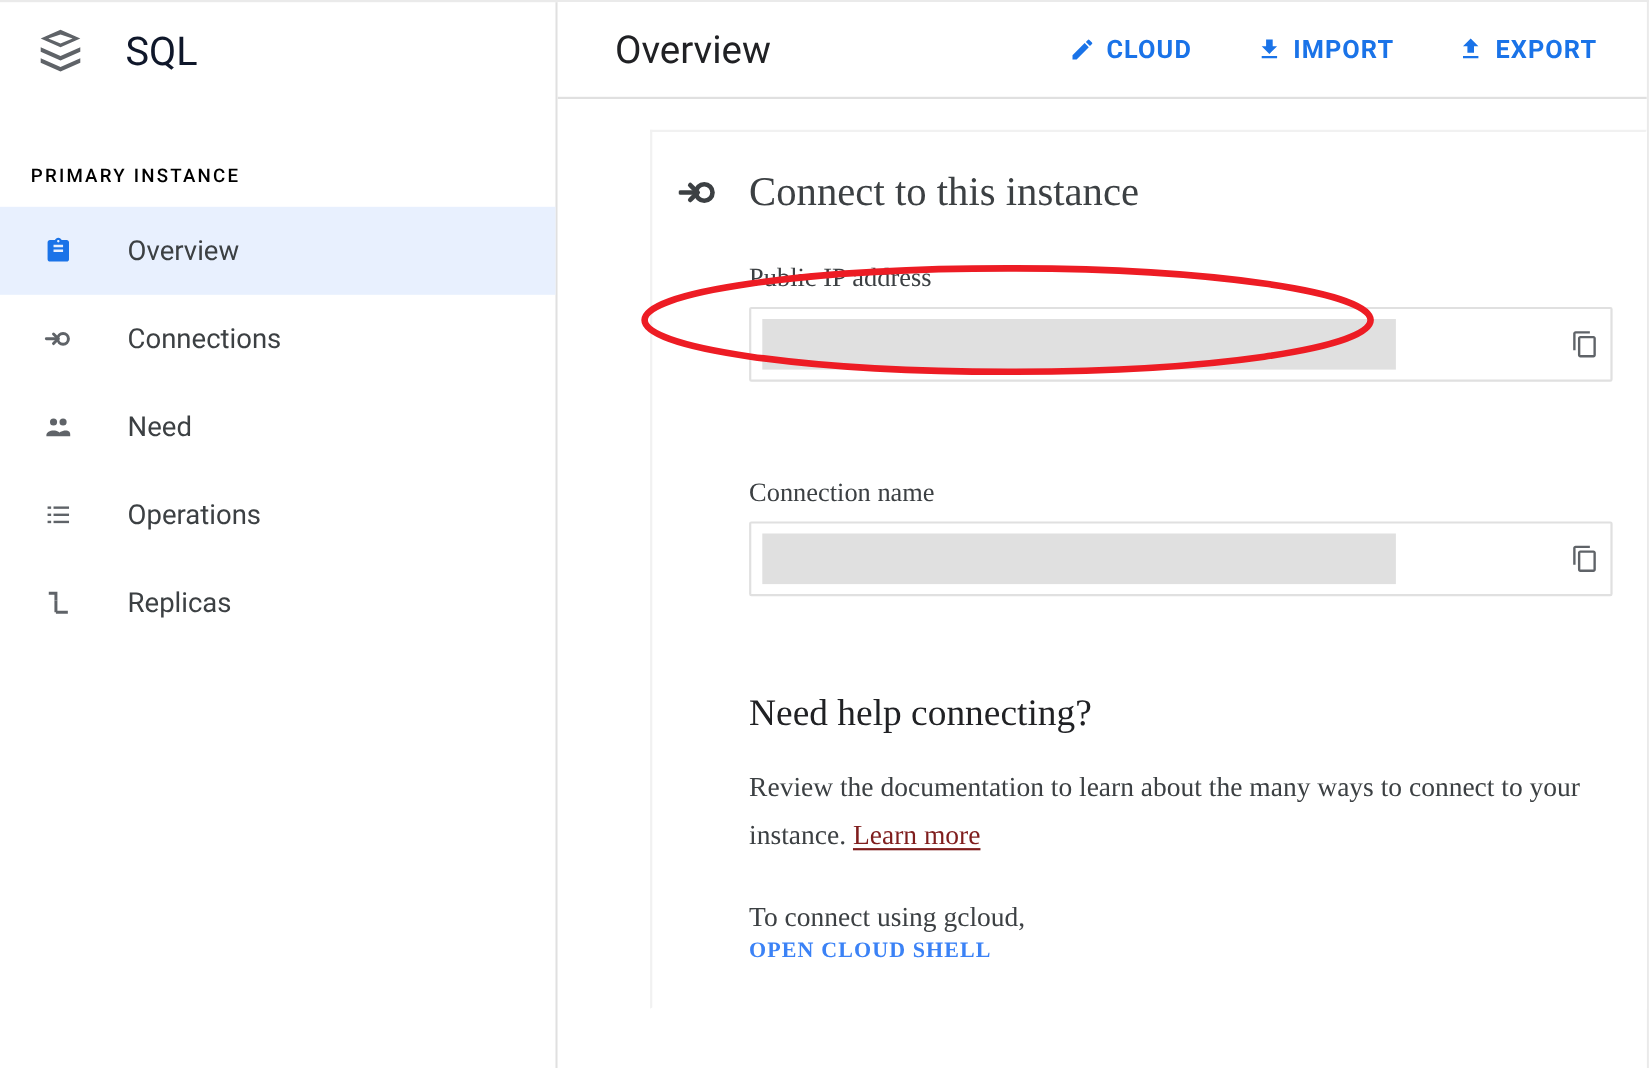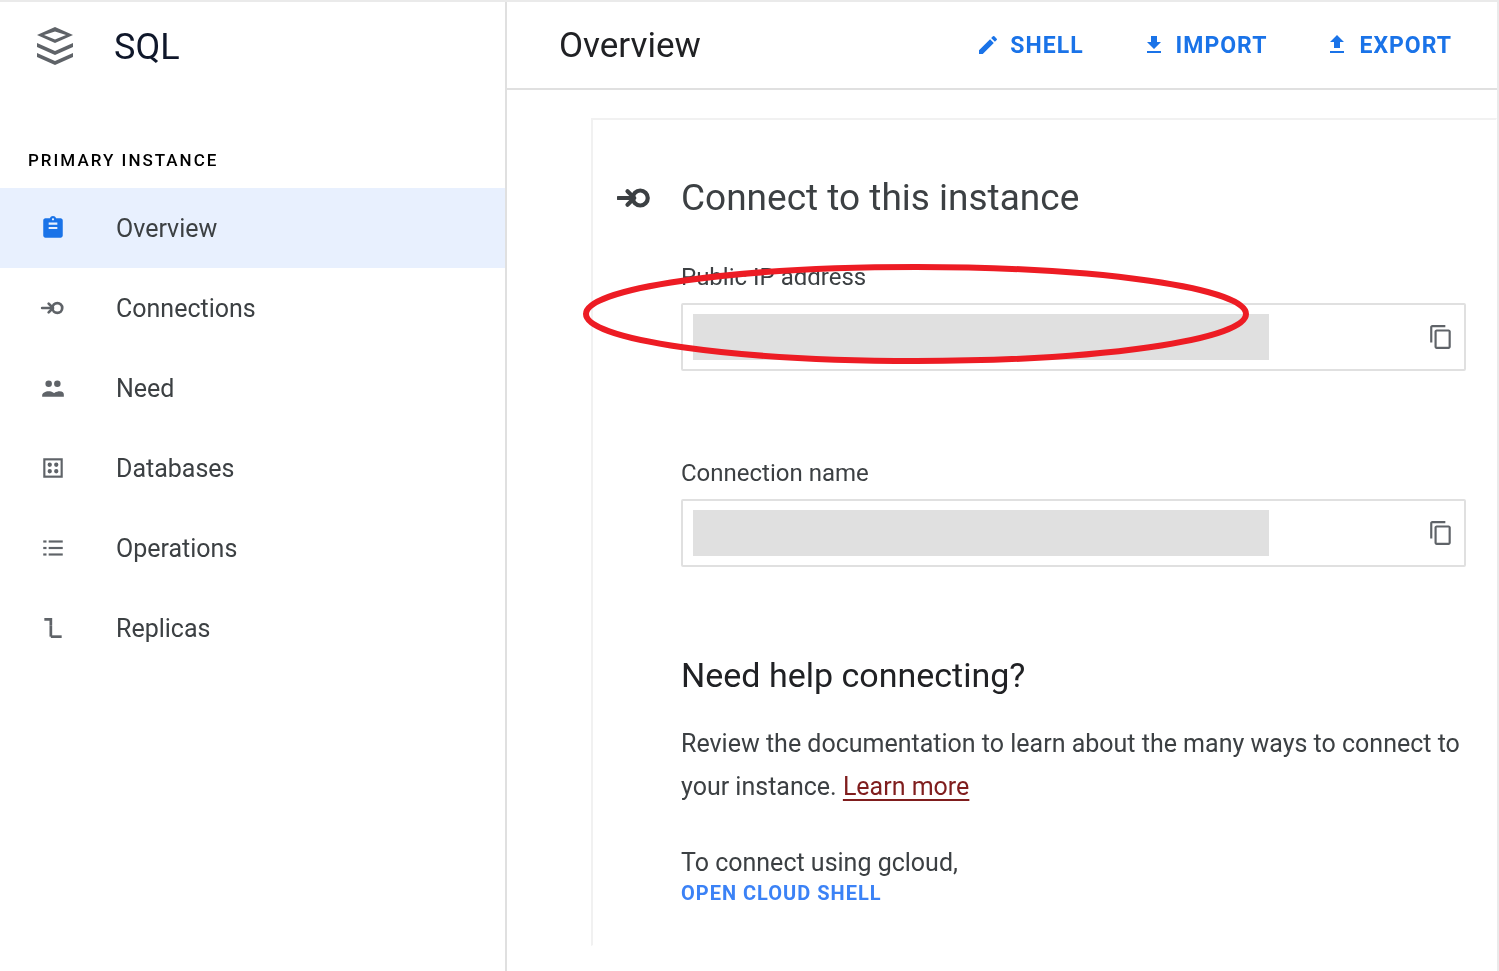--- a/index.html
+++ b/index.html
@@ -22,21 +22,21 @@
 
   
   .main { flex:1; display:flex; flex-direction:column; position:relative; background:#fff;}
   .main-header { height:88px; border-bottom:2px solid #e0e0e0; display:flex; align-items:center; padding:0 45px 0 52px;}
   .main-title { font-size:35px; font-weight:400; color:#202124; flex:0 0 auto;}
   .actions { margin-left:auto; display:flex; gap:58px; align-items:center; }
   .action-btn { display:inline-flex; align-items:center; gap:10px; color:#1a73e8; font-size:23px; font-weight:700; letter-spacing:1px; cursor:pointer; }
   .action-btn svg { fill:#1a73e8; }
 
   
-  .card { margin:28px 0 0 84px; border:1px solid #ffffff; box-shadow: 0 0 0 rgba(0,0,0,0); padding:56px 30px 40px 24px; position:relative; border-top:2px solid #f1f1f1; border-left:2px solid #f1f1f1;}
+  .card { margin:28px 0 0 84px; border:1px solid #ffffff; box-shadow: 0 0 0 rgba(0,0,0,0); padding:33px 30px 40px 24px; position:relative; border-top:2px solid #f1f1f1; border-left:2px solid #f1f1f1;font-family:Liberation Serif, serif;}
   .card-heading-row { display:flex; align-items:center; gap:28px; margin-bottom:44px;}
   .card-heading-row .conn-icon { width:36px; height:36px; color:#3c4043;}
   .card-title { font-size:37px; font-weight:400; color:#3c4043;}
   .field-group { padding-left:64px; }
   .field-label { font-size:24px; color:#3c4043; margin-bottom:12px;}
   .field-box { height:68px; border:2px solid #e0e0e0; border-radius:2px; display:flex; align-items:center; padding:6px 10px; position:relative; background:#fff;}
   .redact { flex:0 0 auto; background:#e0e0e0; height:46px;}
   .redact.w1 { width:576px;}
   .copy-btn { margin-left:auto; color:#5f6368; cursor:pointer; width:26px; height:26px;}
   .annot { position:absolute; pointer-events:none; }
@@ -91,32 +91,20 @@
           <svg viewBox="0 0 24 24" width="26" height="26" fill="currentColor">
               <circle cx="8" cy="8" r="3"></circle>
               <circle cx="16" cy="8" r="3"></circle>
               <path d="M2 19c0-2.5 3-4 6-4s6 1.5 6 4v1H2v-1zm10 0c0-1 .5-2 1.5-2.7C14.8 15.5 16.9 15 18 15c3 0 4 1.5 4 3v2h-10v-1z"></path>
             </svg>
         </span>
         <span class="nav-label">Need</span>
       </div>
       <div class="nav-item">
         <span class="nav-icon">
-          <svg viewBox="0 0 24 24" width="26" height="26" fill="none" stroke="currentColor" stroke-width="2">
-              <rect x="4" y="4" width="16" height="16"></rect>
-              <circle cx="9" cy="9" r="1" fill="currentColor"></circle>
-              <circle cx="15" cy="9" r="1" fill="currentColor"></circle>
-              <circle cx="9" cy="15" r="1" fill="currentColor"></circle>
-              <circle cx="15" cy="15" r="1" fill="currentColor"></circle>
-            </svg>
-        </span>
-        <span class="nav-label">Databases</span>
-      </div>
-      <div class="nav-item">
-        <span class="nav-icon">
           <svg viewBox="0 0 24 24" width="26" height="26" fill="currentColor">
               <rect x="3" y="5" width="3" height="2"></rect>
               <rect x="8" y="5" width="13" height="2"></rect>
               <rect x="3" y="11" width="3" height="2"></rect>
               <rect x="8" y="11" width="13" height="2"></rect>
               <rect x="3" y="17" width="3" height="2"></rect>
               <rect x="8" y="17" width="13" height="2"></rect>
             </svg>
         </span>
         <span class="nav-label">Operations</span>
@@ -135,21 +123,21 @@
   </aside>
 
   <main class="main">
     <div class="main-header">
       <div class="main-title">Overview</div>
       <div class="actions">
         <div class="action-btn">
           <svg viewBox="0 0 24 24" width="24" height="24">
               <path d="M3 17.25V21h3.75L17.81 9.94l-3.75-3.75L3 17.25zM20.71 7.04a1 1 0 0 0 0-1.41l-2.34-2.34a1 1 0 0 0-1.41 0l-1.83 1.83 3.75 3.75 1.83-1.83z"></path>
             </svg>
-          <span>SHELL</span>
+          <span>CLOUD</span>
         </div>
         <div class="action-btn">
           <svg viewBox="0 0 24 24" width="24" height="24">
               <path d="M19 9h-4V3H9v6H5l7 7 7-7zm-14 9v2h14v-2H5z"></path>
             </svg>
           <span>IMPORT</span>
         </div>
         <div class="action-btn">
           <svg viewBox="0 0 24 24" width="24" height="24">
               <path d="M5 20h14v-2H5v2zM12 2l-7 7h4v6h6V9h4l-7-7z"></path>

